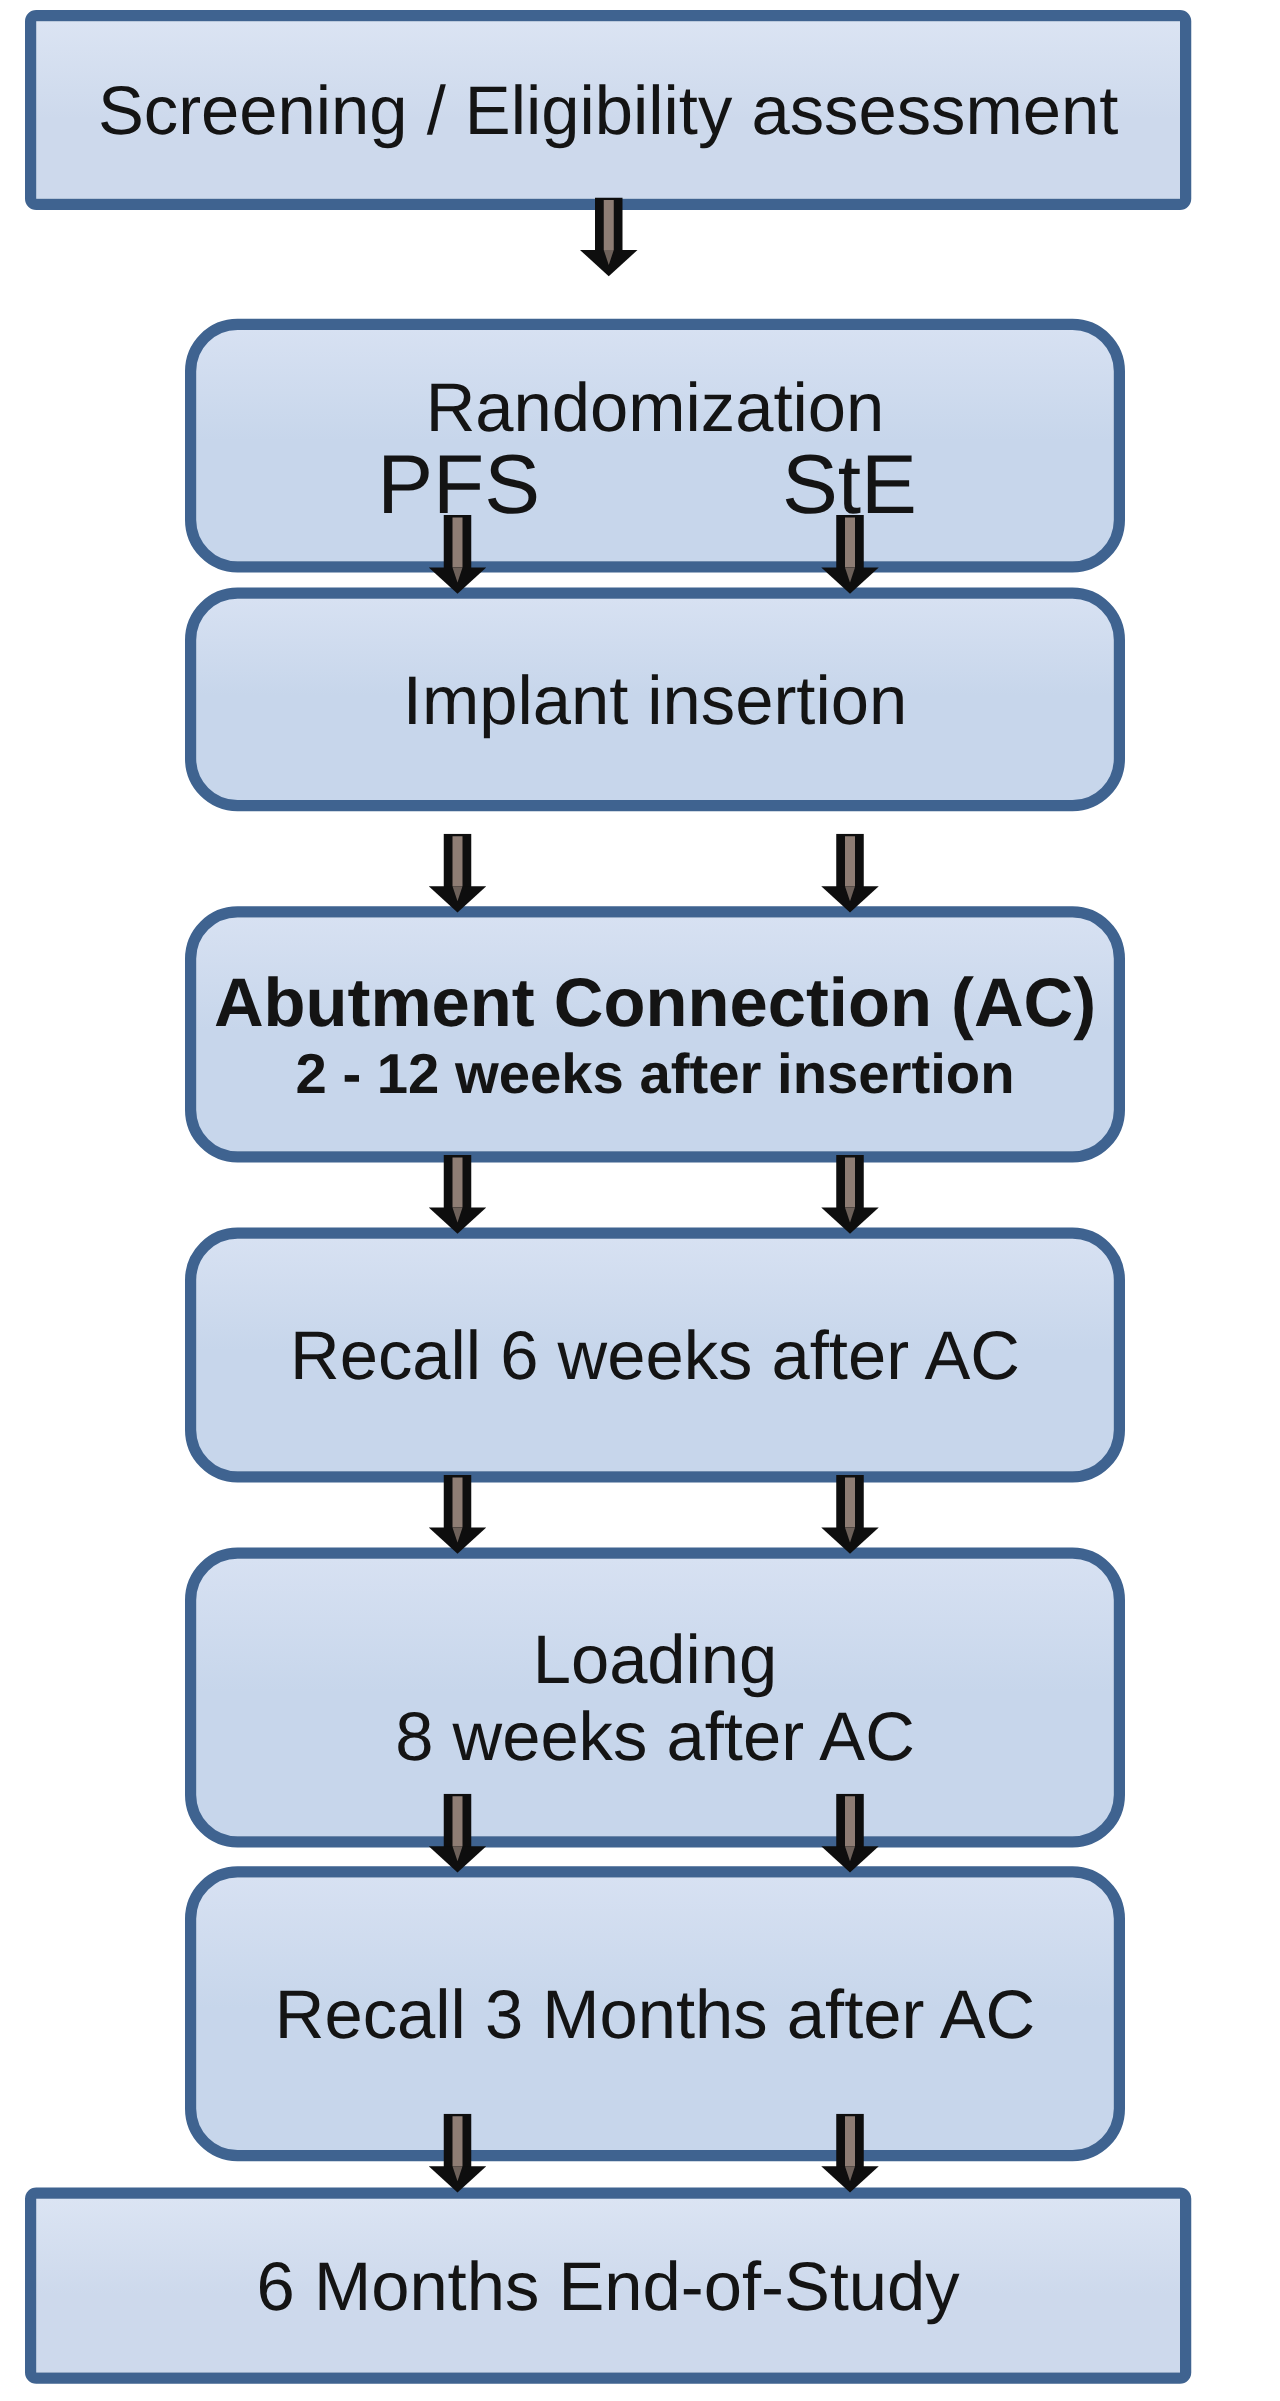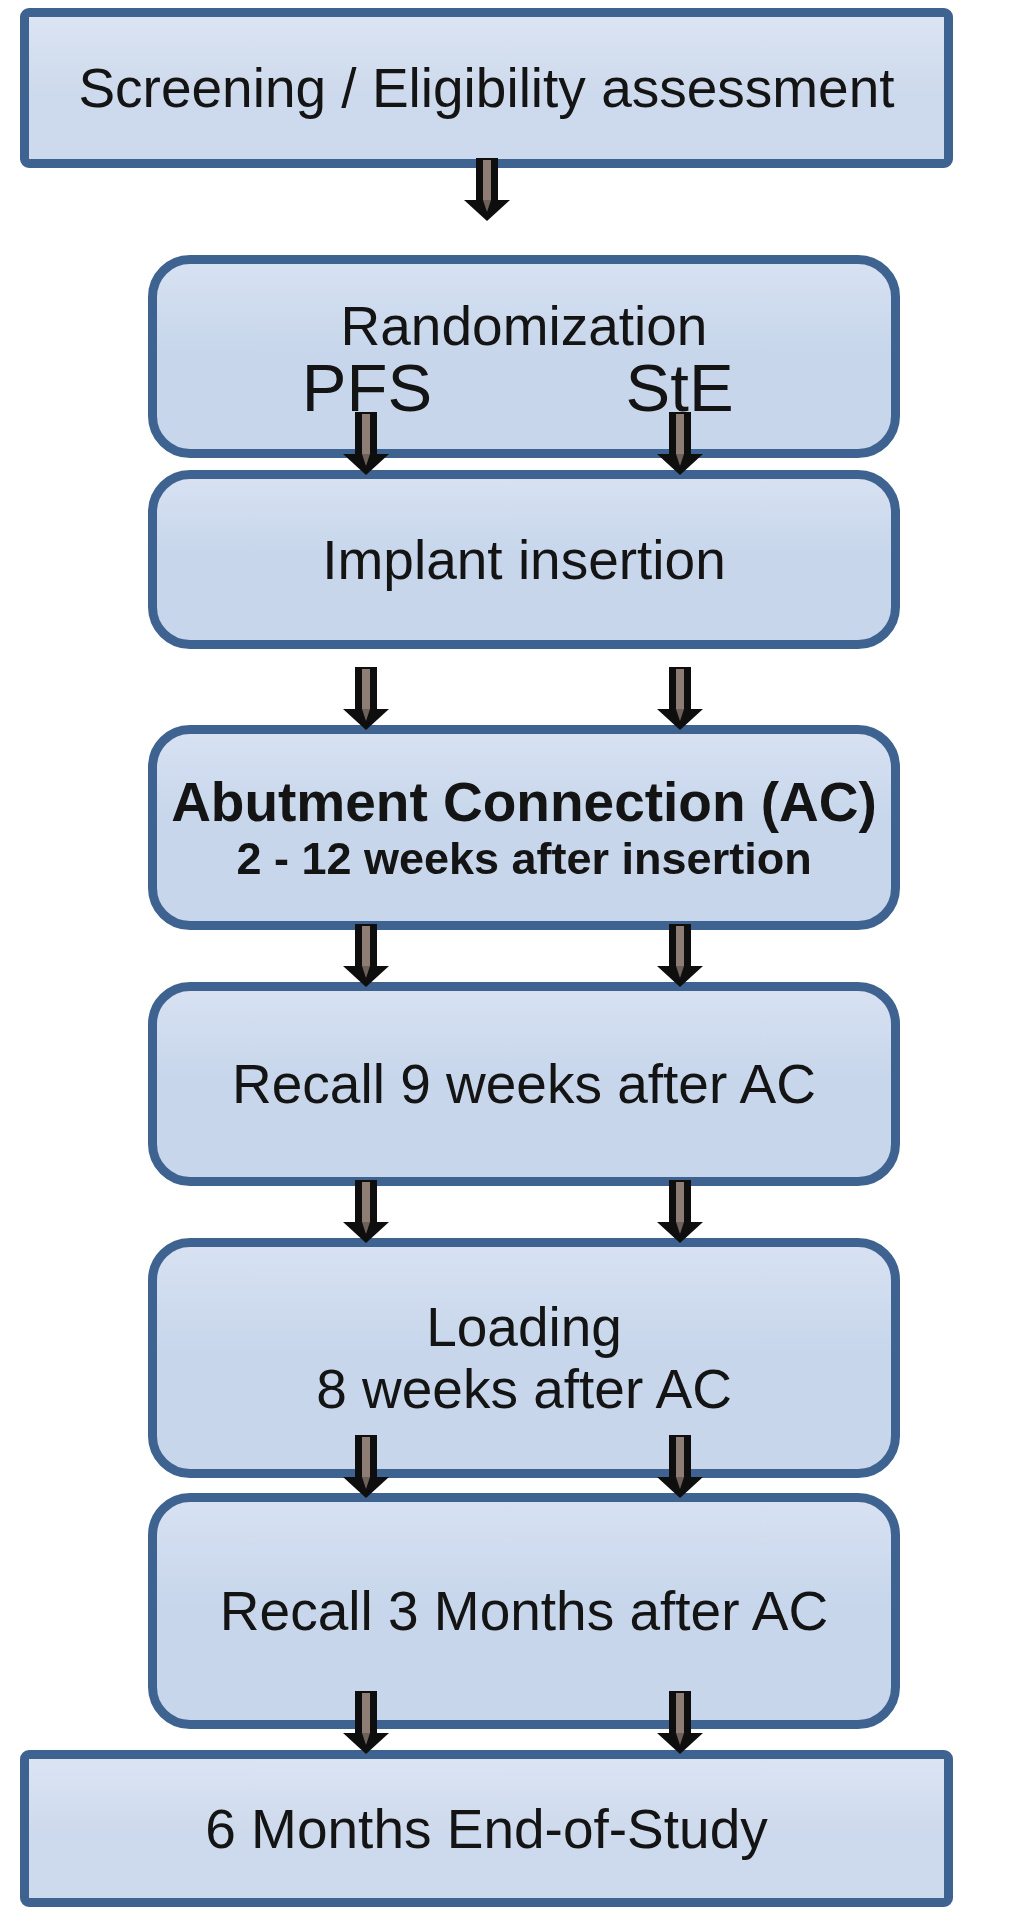--- a/index.html
+++ b/index.html
@@ -82,21 +82,21 @@
   <div class="box mid" style="top:470px; height:179px;">
     <div class="line">Implant insertion</div>
   </div>
 
   <div class="box mid" style="top:725px; height:205px;font-weight:bold;">
     <div class="line">Abutment Connection (AC)</div>
     <div class="line sub">2 - 12 weeks after insertion</div>
   </div>
 
   <div class="box mid" style="top:982px; height:204px;">
-    <div class="line">Recall 9 weeks after AC</div>
+    <div class="line">Recall 6 weeks after AC</div>
   </div>
 
   <div class="box mid" style="top:1238px; height:240px;">
     <div class="line">Loading</div>
     <div class="line">8 weeks after AC</div>
   </div>
 
   <div class="box mid" style="top:1493px; height:236px;">
     <div class="line">Recall 3 Months after AC</div>
   </div>

